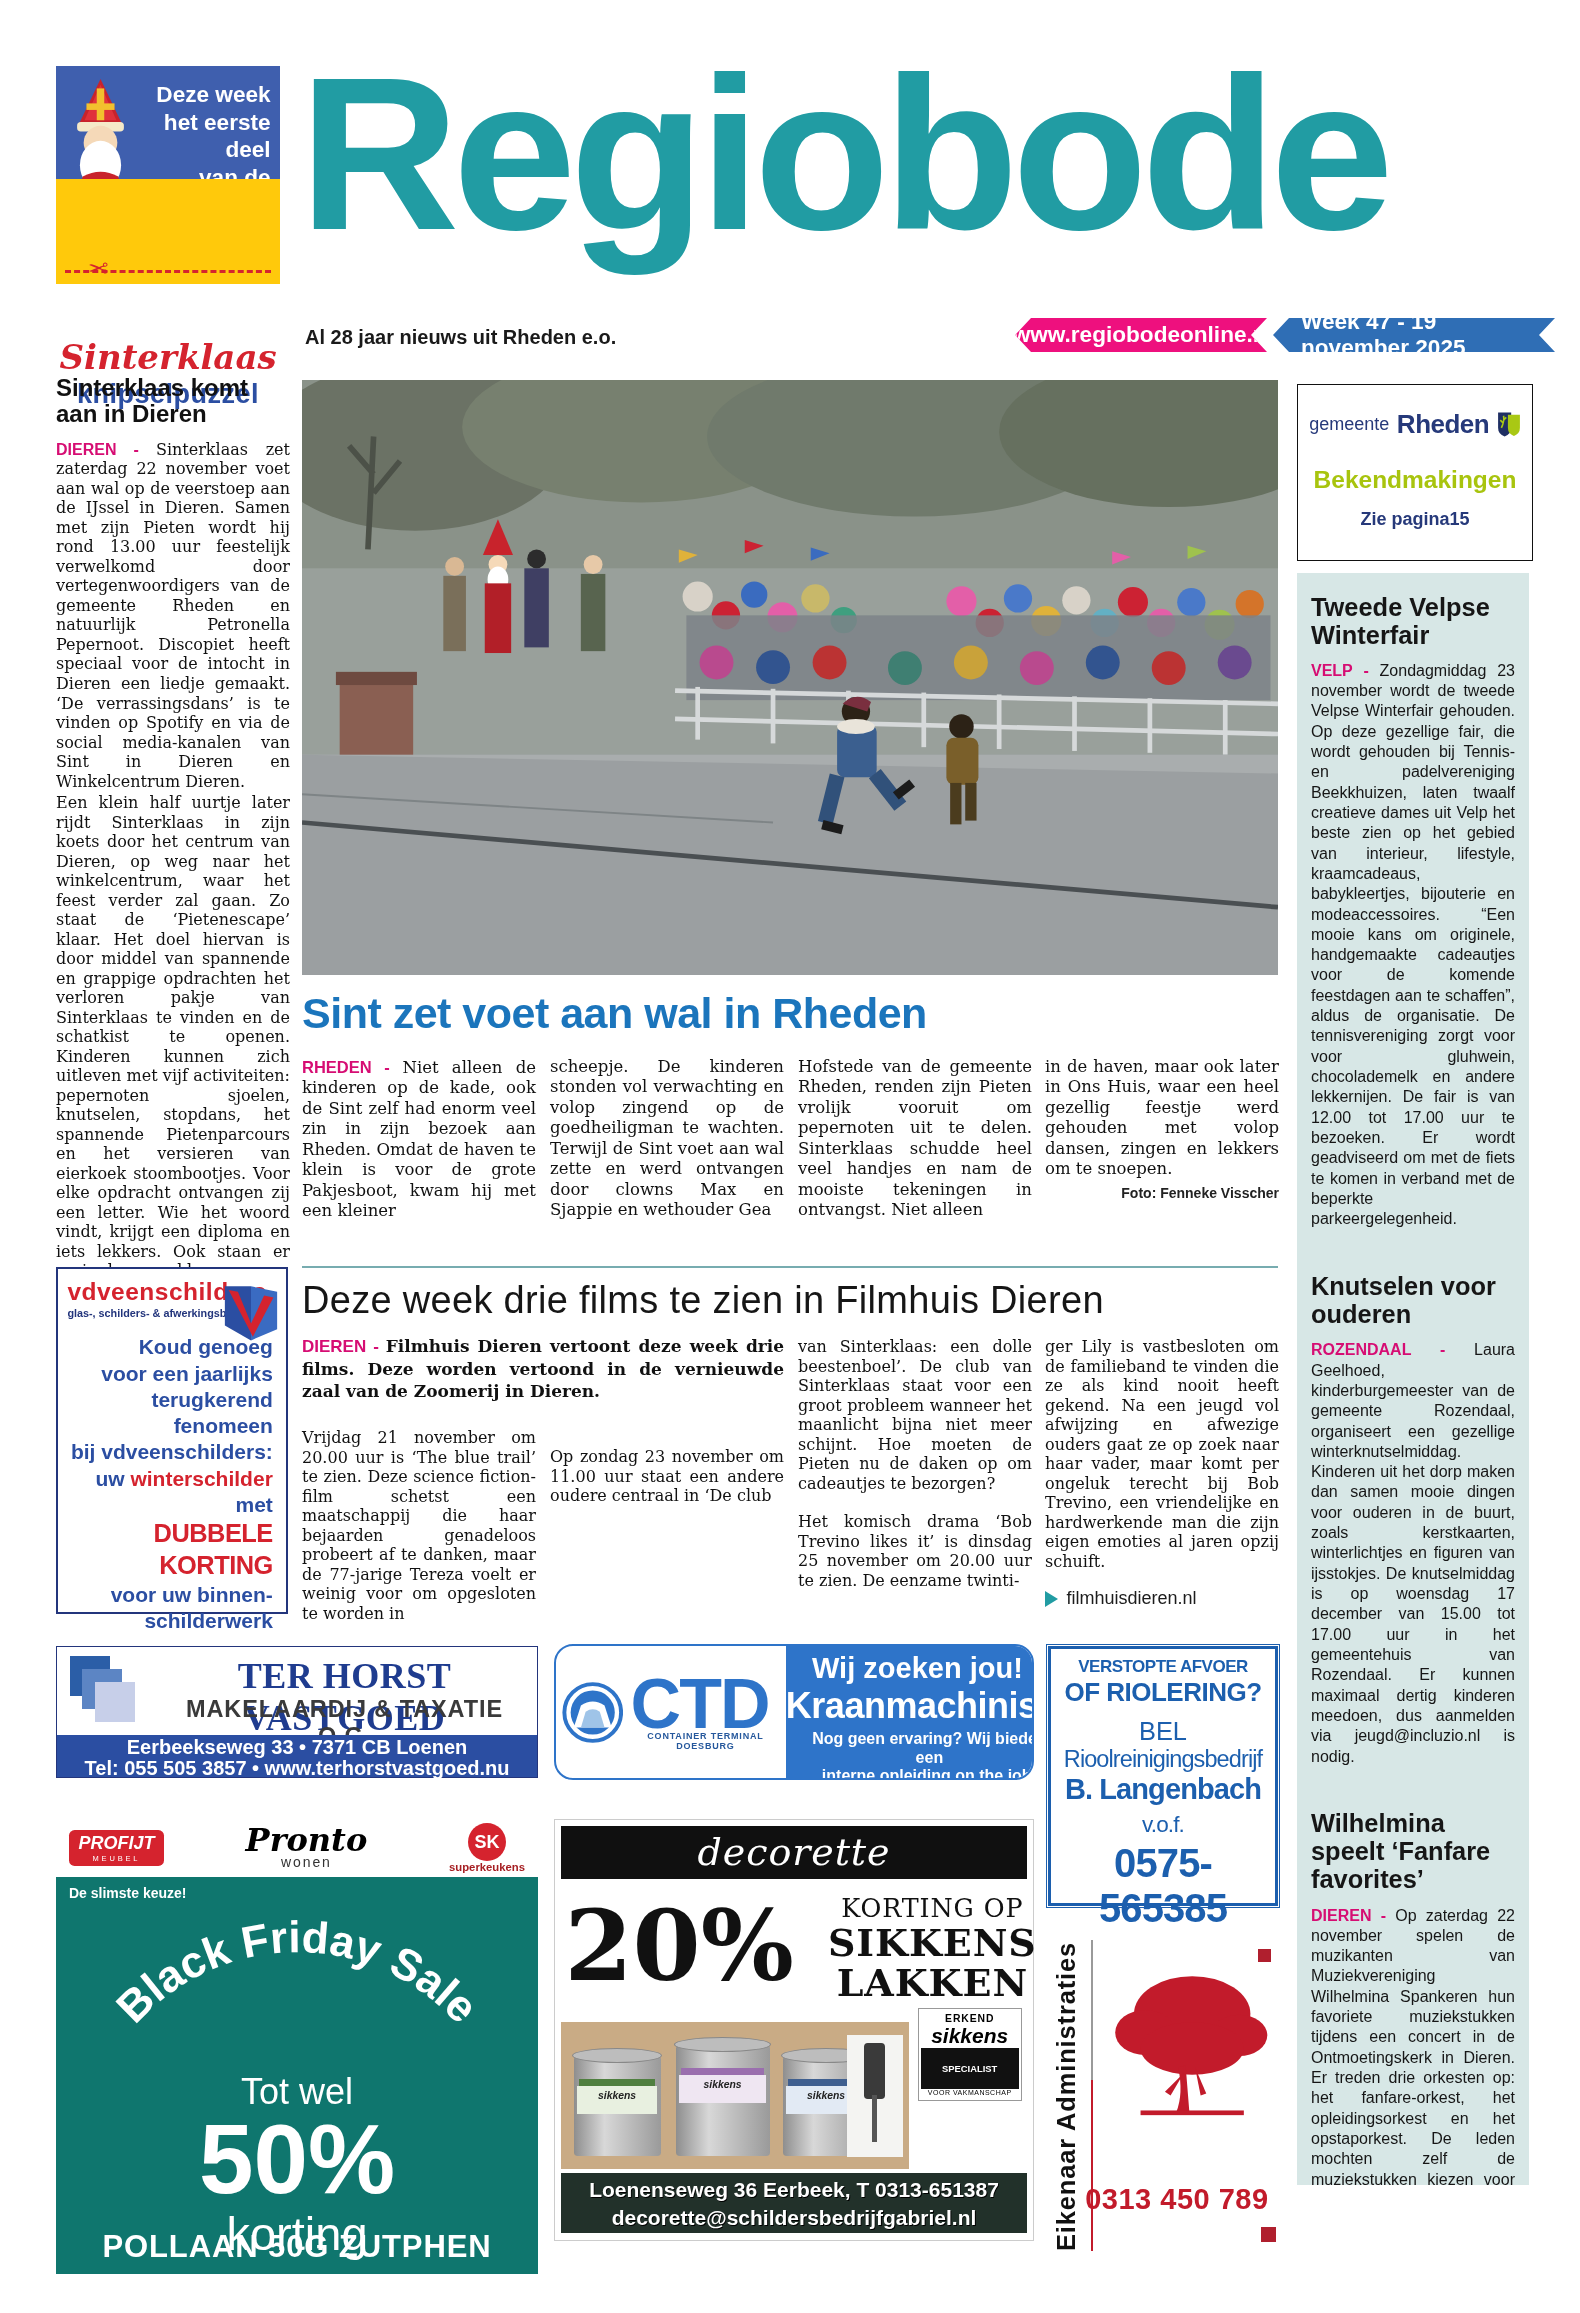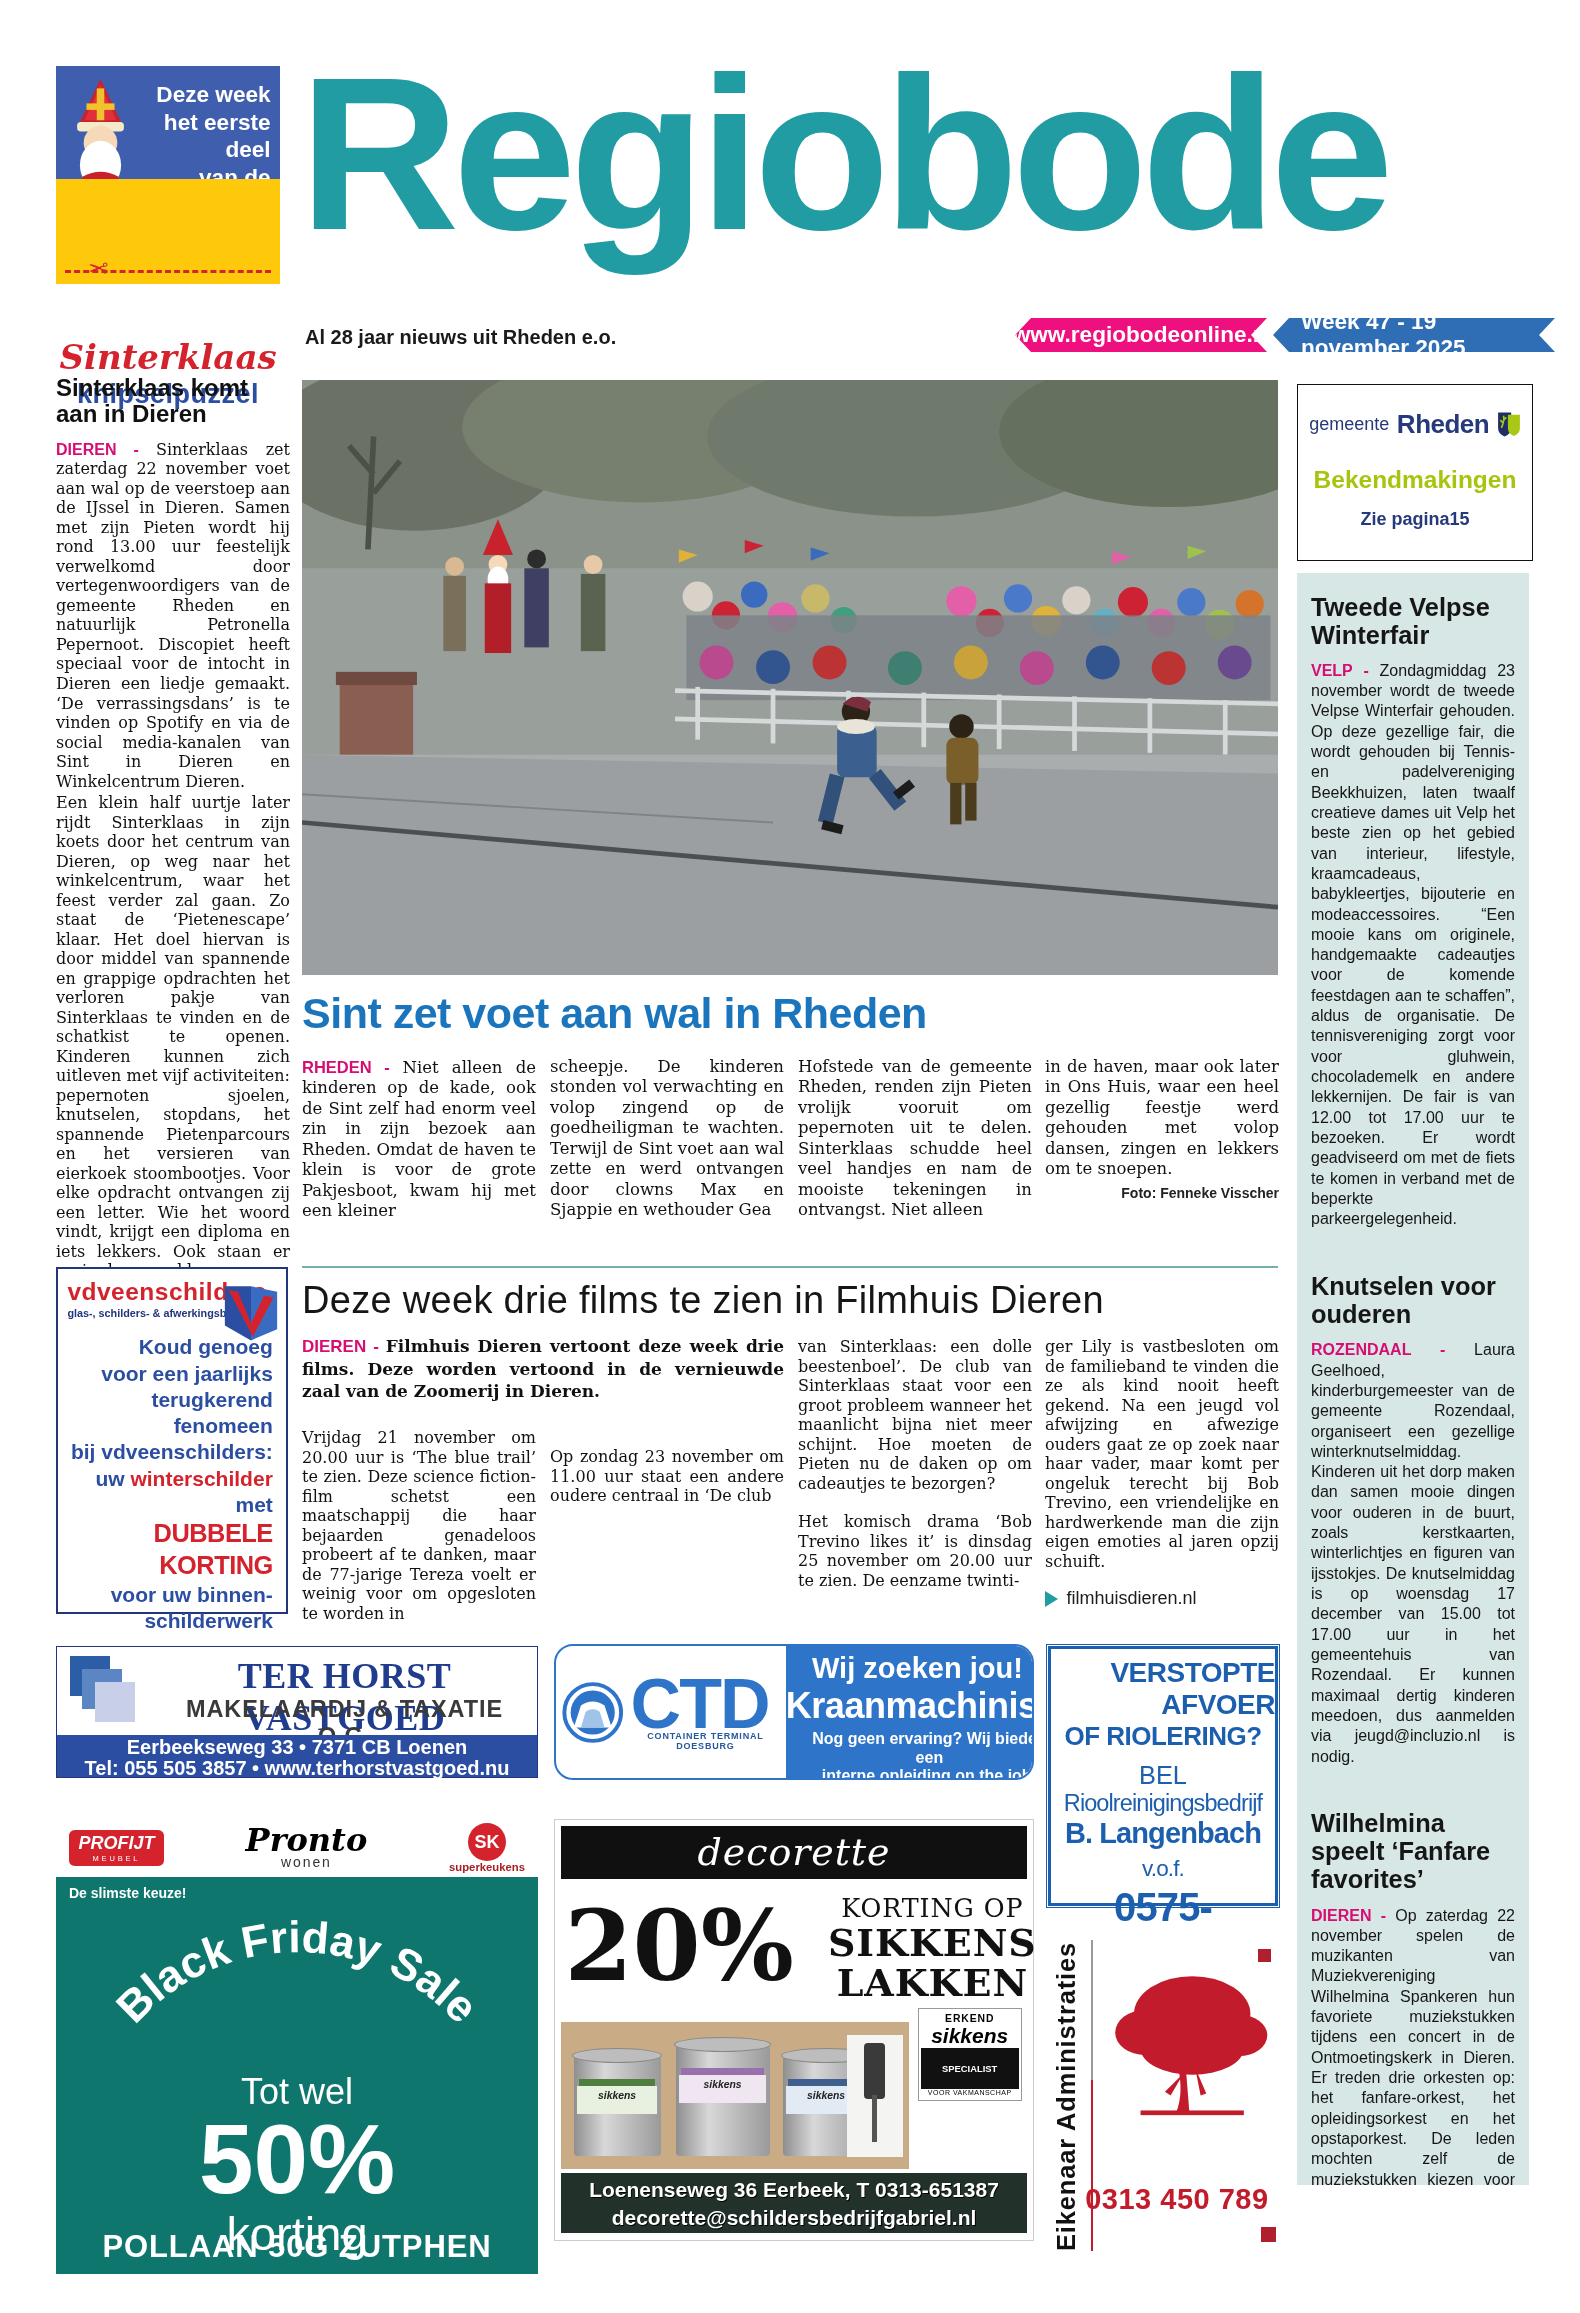--- a/index.html
+++ b/index.html
@@ -79,21 +79,21 @@
   .ctd { position:absolute; left:554px; top:1644px; width:480px; height:136px; border:2.8px solid #2e74c9; border-radius:19px; overflow:hidden; display:flex; background:#fff; }
   .ctd-left { width:231px; display:flex; align-items:center; justify-content:center; gap:7.5px; padding:5.6px; }
   .ctd-word { font-size:70px; font-weight:bold; color:#2e74c9; letter-spacing:-1.9px; line-height:0.9; }
   .ctd-sub { font-size:9px; font-weight:bold; color:#26589c; letter-spacing:0.8px; text-align:center; margin-top:-5.6px; }
   .ctd-right { flex:1; background:#2e74c9; color:#fff; text-align:center; padding-top:5.6px; }
   .ctd-h1 { font-size:29px; font-weight:bold; }
   .ctd-h2 { font-size:36px; font-weight:bold; letter-spacing:-0.5px; }
   .ctd-body { font-size:16px; font-weight:bold; line-height:1.15; margin-top:3.8px;padding-left:24px; }
 
   .lang { position:absolute; left:1048px; top:1646px; width:230px; height:260px; border:3.8px solid #1c5fae; outline:0.9px solid #1c5fae; outline-offset:1.9px; background:#fff; text-align:center; color:#1c5fae; padding-top:7.5px; }
-  .lang .a { font-weight:bold; font-size:28px; letter-spacing:-0.5px;text-align:right; }
+  .lang .a { font-weight:bold; font-size:17px; letter-spacing:-0.5px; }
   .lang .b { font-weight:bold; font-size:26px; letter-spacing:-0.5px; }
   .lang .c { font-size:25.4px; margin-top:9.4px; }
   .lang .d { font-size:23.5px; letter-spacing:-0.9px; }
   .lang .e { font-weight:bold; font-size:29px; letter-spacing:-0.9px; }
   .lang .e small { font-weight:normal; font-size:22.6px; }
   .lang .f { font-weight:bold; font-size:40px; letter-spacing:-0.9px; margin-top:1.9px; }
   .lang .g { font-size:19px; }
   .lang .h { font-weight:bold; font-size:21px; letter-spacing:-0.9px; }
   .lang .i { font-size:22.6px; letter-spacing:-0.5px; }
 

